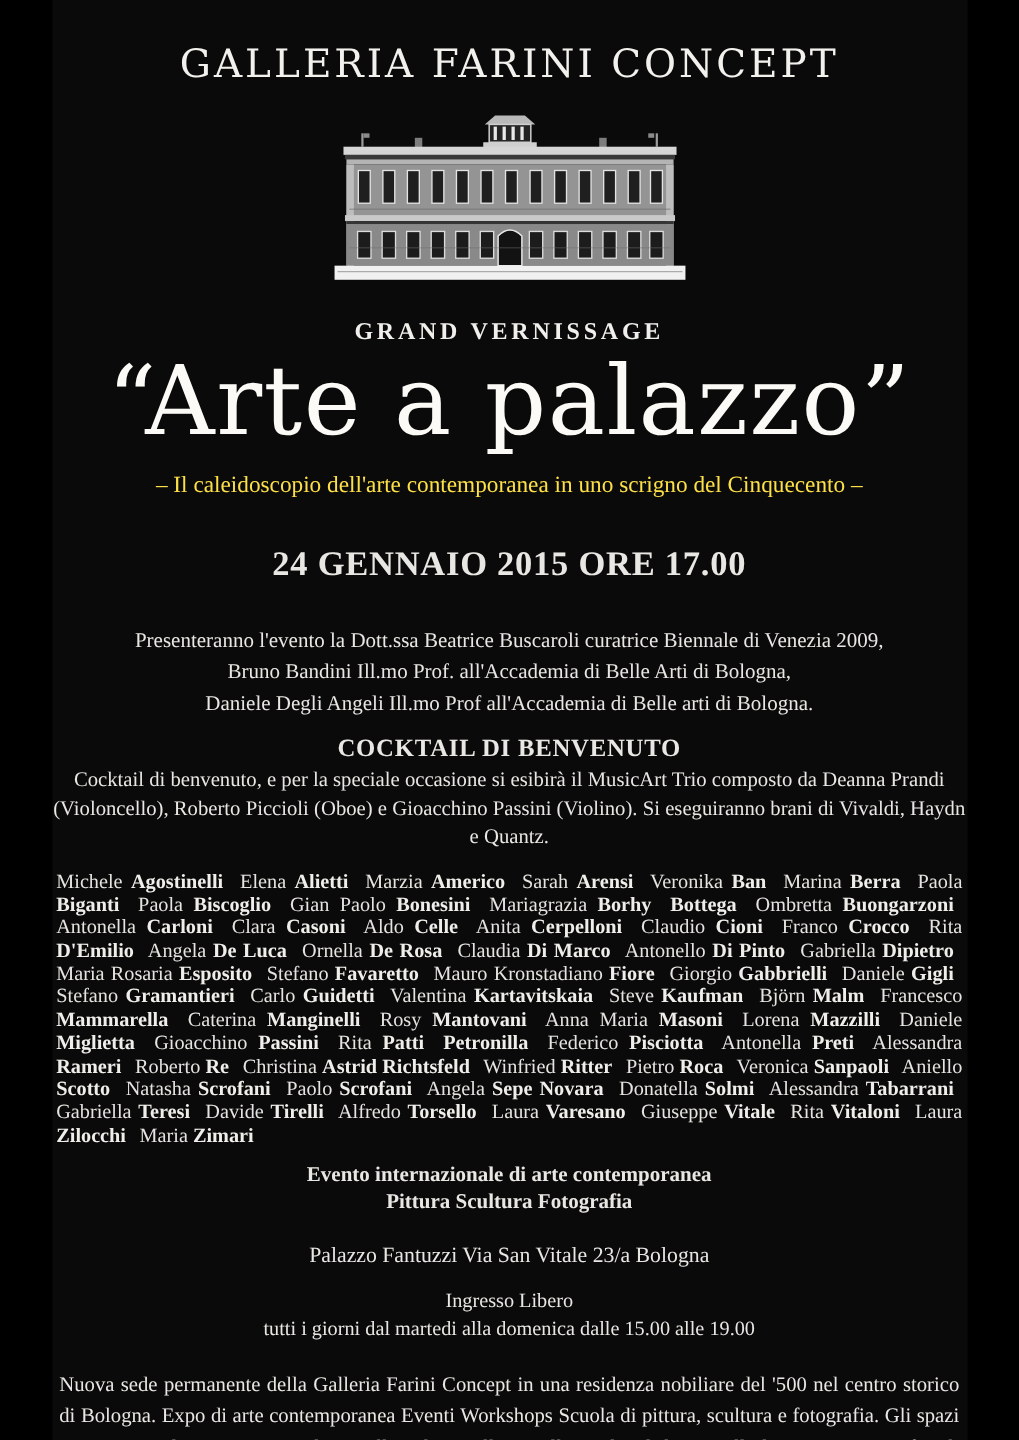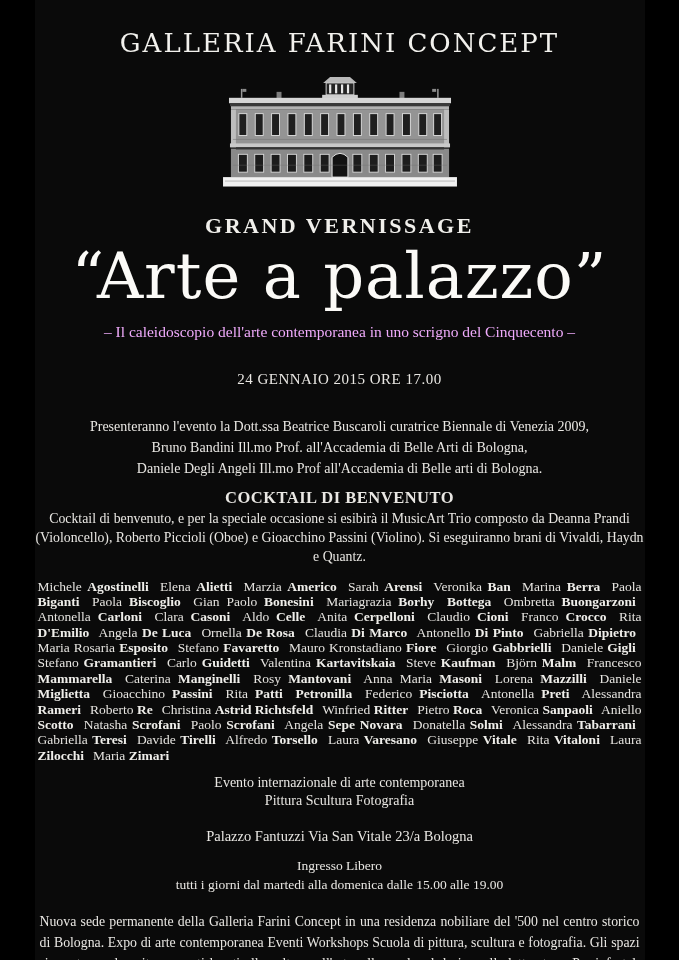--- a/index.html
+++ b/index.html
@@ -16,39 +16,39 @@
   .gallery-name{
     margin:0;padding-top:28px;
     font-size:26px;font-weight:400;
     letter-spacing:2px;
     color:#f2f1ed;
     font-family:"DejaVu Serif","Liberation Serif",serif;
   }
   .palace-wrap{margin-top:18px;line-height:0;}
   .vernissage{
     margin-top:24px;
-    font-size:22px;font-weight:bold;
+    font-size:16px;font-weight:bold;
     letter-spacing:2.5px;
     color:#f0efeb;
   }
   .event-title{
     margin-top:0px;
     font-size:64px;line-height:1.18;
     font-family:"DejaVu Serif","Liberation Serif",serif;
     color:#fbfaf7;
     letter-spacing:1px;
   }
   .event-subtitle{
     margin-top:8px;
     font-size:15.5px;
-    color:#f0abfc;
+    color:#fde047;
   }
   .event-datetime{
     margin-top:30px;
-    font-size:15px;font-weight:normal;
+    font-size:23px;font-weight:bold;
     letter-spacing:0.5px;
   }
   .presenters{margin-top:28px;font-size:14px;line-height:1.5;}
   .cocktail-heading{
     margin-top:9px;
     font-size:16.5px;font-weight:bold;
     letter-spacing:0.5px;
   }
   .cocktail-text{
     margin:1px auto 0;
@@ -57,21 +57,21 @@
   }
   .artists{
     margin:13px auto 0;
     width:604px;
     text-align:justify;
     font-size:13.5px;line-height:1.14;
     color:#e6e4e0;
   }
   .artists .artist{margin-right:.42em;}
   .artists b{font-weight:bold;color:#efeeea;}
-  .event-info{margin-top:11px;font-size:14px;font-weight:normal;line-height:1.3;}
+  .event-info{margin-top:11px;font-size:14px;font-weight:bold;line-height:1.3;}
   .dates{margin-top:13px;font-size:19px;font-weight:bold;}
   .venue{margin-top:18px;font-size:14.5px;}
   .admission{margin-top:12px;font-size:13.5px;line-height:1.35;}
   .footer{
     margin:18px auto 0;
     width:600px;
     text-align:justify;
     font-size:13.8px;line-height:1.52;
   }
 </style>

